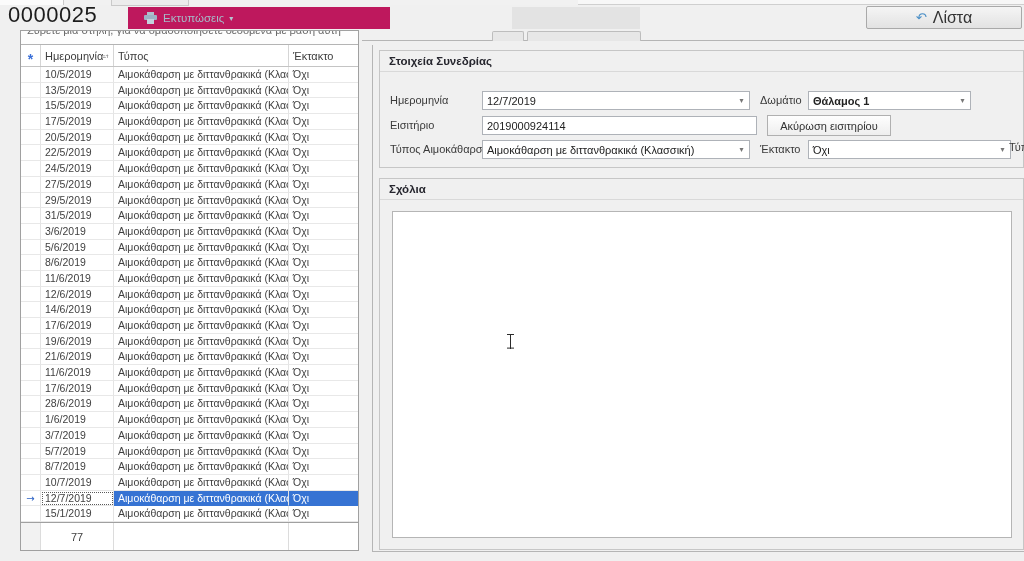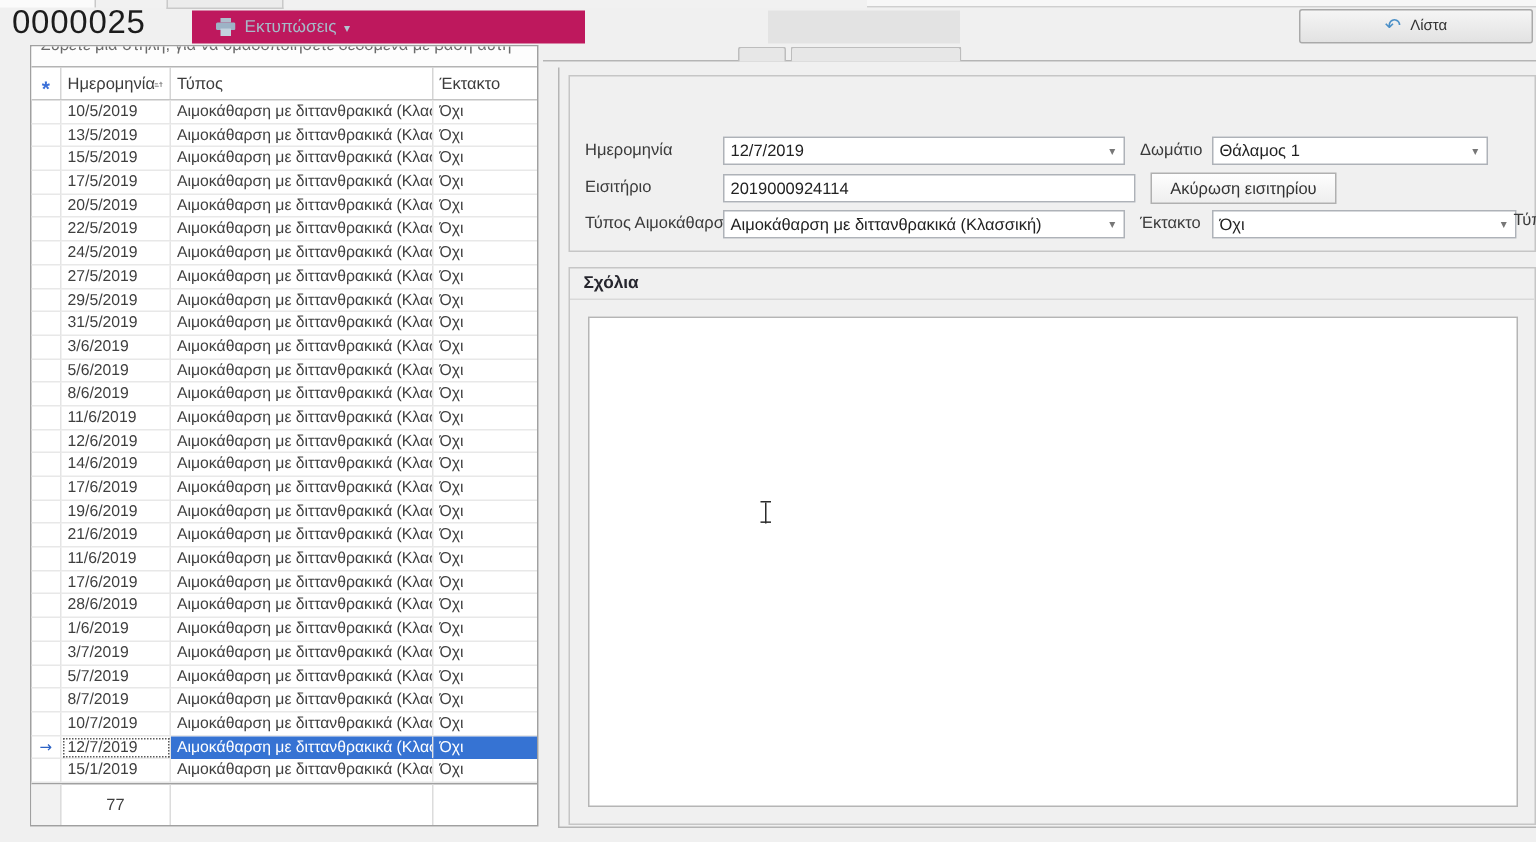--- a/index.html
+++ b/index.html
@@ -15,21 +15,21 @@
   .top-bar-right { position:absolute; left:578px; top:0; width:446px; height:5px; background:#f7f7f7; border-bottom:1px solid #cfcfcf; }
 
   
   .record-number { position:absolute; left:8px; top:2px; font-size:22px; color:#1c1c1c; letter-spacing:0.5px; }
   .print-bar { position:absolute; left:128px; top:7px; width:262px; height:22px; background:#be185d; display:flex; align-items:center; padding-left:16px; }
   .print-bar .lbl { font-size:11.5px; color:#a6bac9; margin-left:6px; }
   .print-bar .caret { font-size:8px; color:#b4c4d1; margin-left:5px; }
   .gray-bar-2 { position:absolute; left:512px; top:7px; width:128px; height:22px; background:#e3e3e3; }
   .list-btn { position:absolute; left:866px; top:6px; width:156px; height:23px; background:linear-gradient(#f5f5f5,#e2e2e2); border:1px solid #a9a9a9; border-radius:2px; display:flex; align-items:center; justify-content:center; cursor:default; }
   .list-btn .icon { color:#4a8fc7; font-size:13px; margin-right:6px; }
-  .list-btn .lbl { font-size:10px; color:#333; }
+  .list-btn .lbl { font-size:16px; color:#333; }
 
   
   .grid { position:absolute; left:20px; top:30px; width:339px; height:521px; background:#fff; border:1px solid #a0a0a0; }
   .group-panel { position:relative; height:14px; overflow:hidden; border-bottom:1px solid #b4b4b4; background:#fdfdfd; }
   .group-panel span { position:absolute; left:6px; top:-7px; font-size:11px; color:#6a6a6a; white-space:nowrap; }
   .grid-header { display:flex; height:22px; border-bottom:1px solid #c4c4c4; background:#fff; font-size:11px; color:#3c3c3c; }
   .grid-header .hcell { border-right:1px solid #d5d5d5; display:flex; align-items:center; padding:0 4px; }
   .hc-ind { width:20px; justify-content:center; }
   .hc-ind .star { color:#3a6fd8; font-weight:bold; font-size:14px; line-height:10px; margin-top:6px; }
   .hc-date { width:73px; justify-content:space-between; }
@@ -314,28 +314,29 @@
     </div>
   </div>
 
   <div class="right-topline"></div>
   <div class="mini-tab t1"></div>
   <div class="mini-tab t2"></div>
 
   <div class="right-panel">
 
     <div class="groupbox gb-session">
+      <div class="gb-title">Στοιχεία Συνεδρίας</div>
 
       <span class="fld-label" style="left:10px; top:43px;">Ημερομηνία</span>
       <div class="combo" style="left:102px; top:40px; width:268px;">
         <span class="val">12/7/2019</span>
         <span class="arr icon">▾</span>
       </div>
       <span class="fld-label" style="left:380px; top:43px;">Δωμάτιο</span>
-      <div class="combo" style="left:428px; top:40px; width:184px;">
+      <div class="combo" style="left:428px; top:40px; width:163px;font-weight:bold;">
         <span class="val">Θάλαμος 1</span>
         <span class="arr icon">▾</span>
       </div>
 
       <span class="fld-label" style="left:10px; top:68px;">Εισιτήριο</span>
       <input class="tbox" style="left: 102px; top: 65px; width: 275px;" value="2019000924114">
       <button class="form-btn" style="left:387px; top:64px; width:124px;">Ακύρωση εισιτηρίου</button>
 
       <span class="fld-label" style="left:10px; top:92px;">Τύπος Αιμοκάθαρσης</span>
       <div class="combo" style="left:102px; top:89px; width:268px;">

